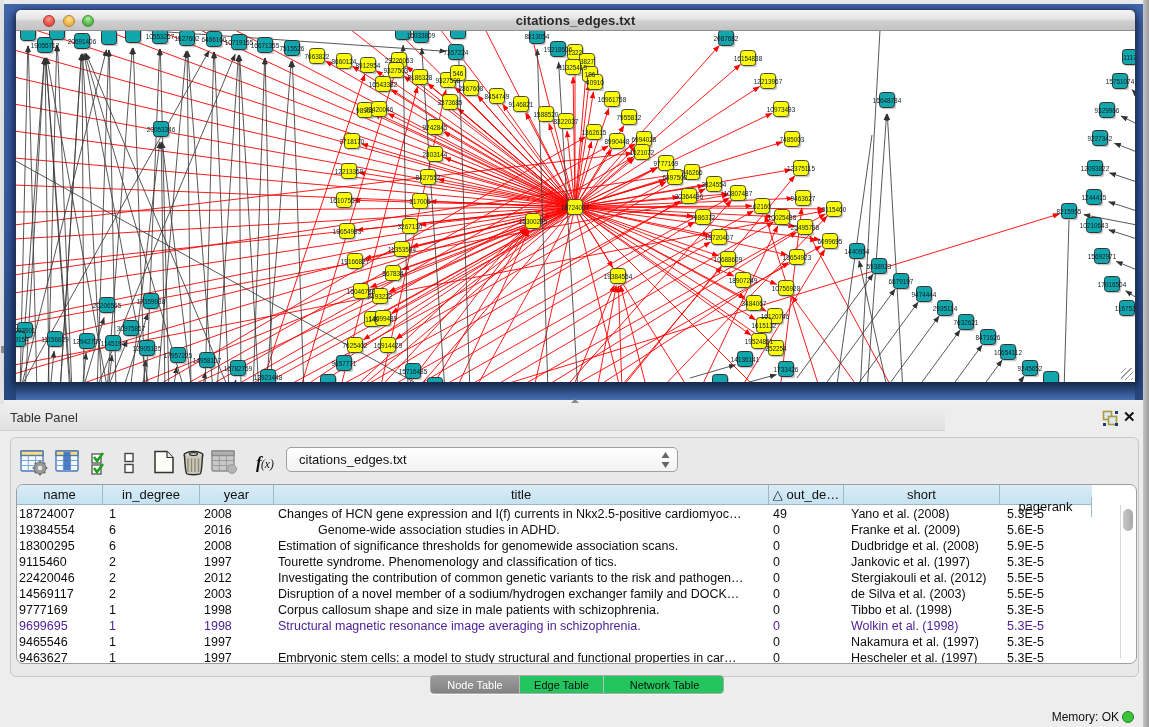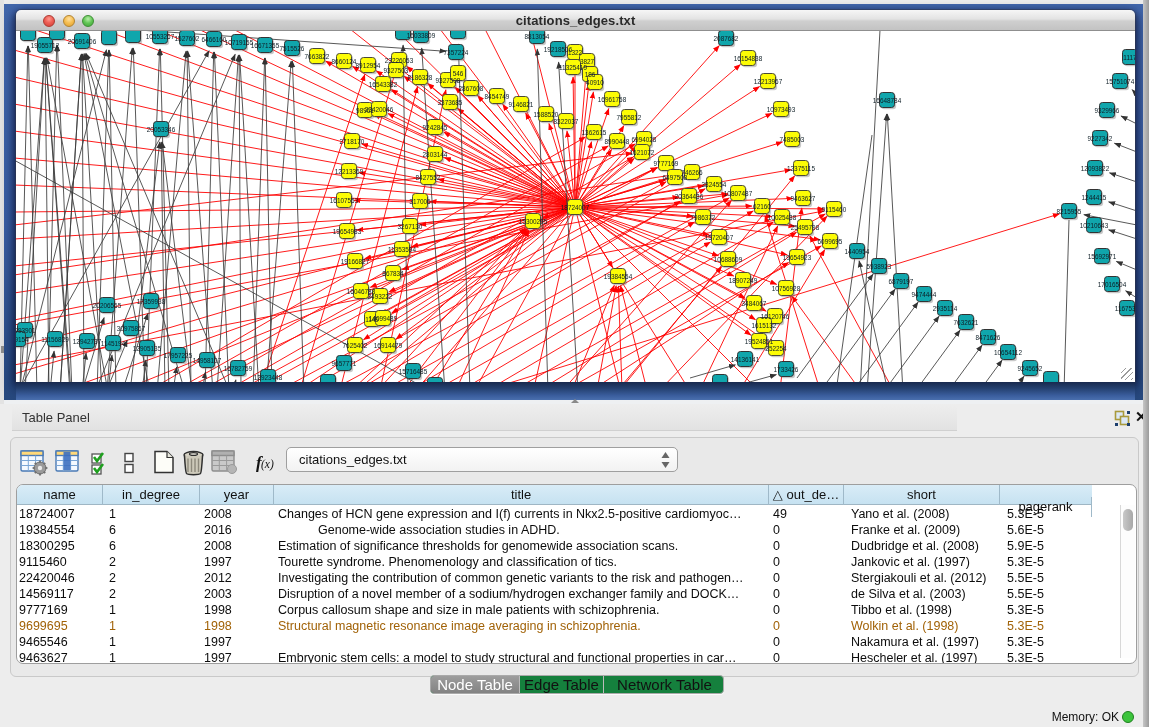--- a/index.html
+++ b/index.html
@@ -697,21 +697,21 @@
 
   <div class="abs" style="right:2px;bottom:2px;width:12px;height:12px;background:repeating-linear-gradient(135deg,transparent 0 3px,#9a9a9a 3px 4px);"></div>
 </div>
 
 <div class="abs" style="left:16px;top:382px;width:1119px;height:18px;background:linear-gradient(180deg,#18294e 0%,#24406f 35%,#3a5d9d 75%,#4a6fae 100%);"></div>
 <div class="abs" style="left:4px;top:400px;width:1139px;height:4px;background:#eef0f2;"></div>
 <div class="abs" style="left:571px;top:399px;width:0;height:0;border-left:4px solid transparent;border-right:4px solid transparent;border-bottom:4px solid #8a8a8a;"></div>
 
 <div class="abs" style="left:0;top:404px;width:1143px;height:323px;background:#ededed;"></div>
 
-<div class="abs" style="left:0;top:404px;width:945px;height:27px;background:linear-gradient(180deg,#eeeeee,#e2e2e2);border-bottom:1px solid #d0d0d0;margin-left:12px;">
+<div class="abs" style="left:0;top:404px;width:945px;height:27px;background:linear-gradient(180deg,#eeeeee,#e2e2e2);border-bottom:1px solid #d0d0d0;">
   <div class="abs" style="left:10px;top:0;height:27px;line-height:27px;font-size:13px;color:#333;">Table Panel</div>
 
   <svg class="abs" style="left:1102px;top:6px" width="17" height="17" viewBox="0 0 17 17">
     <rect x="1.5" y="1.5" width="8" height="8" fill="#dce8f6" stroke="#a99a3c" stroke-width="1.6"></rect>
     <rect x="6.5" y="6.5" width="8" height="8" fill="#dce8f6" stroke="#a99a3c" stroke-width="1.6"></rect>
     <rect x="13" y="1" width="3" height="3" fill="#1d3f6e"></rect>
     <rect x="1" y="13" width="3" height="3" fill="#1d3f6e"></rect>
     <rect x="13" y="13" width="3" height="3" fill="#1d3f6e"></rect>
   </svg>
   <div class="abs" style="left:1123px;top:0;height:27px;line-height:26px;font-size:15px;font-weight:bold;color:#111;">✕</div>
@@ -843,21 +843,21 @@
     </div>
     <div class="abs" style="left:0;top:117px;width:1100px;height:16px;font-size:12.5px;color:#0c0c0c;white-space:nowrap;">
       <span class="abs" style="left:2px;top:0;line-height:16px;">9777169</span>
       <span class="abs" style="left:92px;top:0;line-height:16px;">1</span>
       <span class="abs" style="left:187px;top:0;line-height:16px;">1998</span>
       <span class="abs" style="left:261px;top:0;line-height:16px;">Corpus callosum shape and size in male patients with schizophrenia.</span>
       <span class="abs" style="left:756px;top:0;line-height:16px;">0</span>
       <span class="abs" style="left:834px;top:0;line-height:16px;">Tibbo et al. (1998)</span>
       <span class="abs" style="left:990px;top:0;line-height:16px;">5.3E‑5</span>
     </div>
-    <div class="abs" style="left:0;top:133px;width:1100px;height:16px;font-size:12.5px;color:#a16207;white-space:nowrap;">
+    <div class="abs" style="left:0;top:133px;width:1100px;height:16px;font-size:12.5px;color:#4c1d95;white-space:nowrap;">
       <span class="abs" style="left:2px;top:0;line-height:16px;">9699695</span>
       <span class="abs" style="left:92px;top:0;line-height:16px;">1</span>
       <span class="abs" style="left:187px;top:0;line-height:16px;">1998</span>
       <span class="abs" style="left:261px;top:0;line-height:16px;">Structural magnetic resonance image averaging in schizophrenia.</span>
       <span class="abs" style="left:756px;top:0;line-height:16px;">0</span>
       <span class="abs" style="left:834px;top:0;line-height:16px;">Wolkin et al. (1998)</span>
       <span class="abs" style="left:990px;top:0;line-height:16px;">5.3E‑5</span>
     </div>
     <div class="abs" style="left:0;top:149px;width:1100px;height:16px;font-size:12.5px;color:#0c0c0c;white-space:nowrap;">
       <span class="abs" style="left:2px;top:0;line-height:16px;">9465546</span>
@@ -875,21 +875,21 @@
       <span class="abs" style="left:756px;top:0;line-height:16px;">0</span>
       <span class="abs" style="left:834px;top:0;line-height:16px;">Hescheler et al. (1997)</span>
       <span class="abs" style="left:990px;top:0;line-height:16px;">5.3E‑5</span>
     </div>
 
   <div class="abs" style="left:1103px;top:20px;width:15px;height:153px;background:#fdfdfd;border-left:1px solid #d8d8d8;">
     <div class="abs" style="left:2px;top:4px;width:10px;height:22px;border-radius:5px;background:linear-gradient(90deg,#c9c9c9,#a8a8a8);"></div>
   </div>
 </div>
 
-<div class="abs" style="left:430px;top:675px;width:294px;height:19px;border:1px solid #a9a9a9;border-radius:4px;background:#15803d;box-shadow:0 1px 0 rgba(255,255,255,.7);overflow:hidden;font-size:15px;">
+<div class="abs" style="left:430px;top:675px;width:294px;height:19px;border:1px solid #a9a9a9;border-radius:4px;background:#22c55e;box-shadow:0 1px 0 rgba(255,255,255,.7);overflow:hidden;font-size:11px;">
   <div class="abs" style="left:0;top:0;width:88px;height:19px;background:linear-gradient(180deg,#9d9d9d,#7f7f7f);color:#fff;text-align:center;line-height:18px;">Node Table</div>
   <div class="abs" style="left:88px;top:0;width:84px;height:19px;border-left:1px solid #bbb;color:#111;text-align:center;line-height:18px;">Edge Table</div>
   <div class="abs" style="left:172px;top:0;width:122px;height:19px;border-left:1px solid #bbb;color:#111;text-align:center;line-height:18px;">Network Table</div>
 </div>
 
 <div class="abs" style="left:1040px;top:709px;width:79px;height:16px;font-size:12px;color:#111;text-align:right;line-height:16px;">Memory: OK</div>
 <div class="abs" style="left:1122px;top:711px;width:12px;height:12px;border-radius:50%;background:#3cc43c;border:1px solid #208020;"></div>
 
 <div class="abs" style="left:1143px;top:0;width:6px;height:727px;background:linear-gradient(90deg,#c6c6c6,#9b9b9b);"></div>
 

